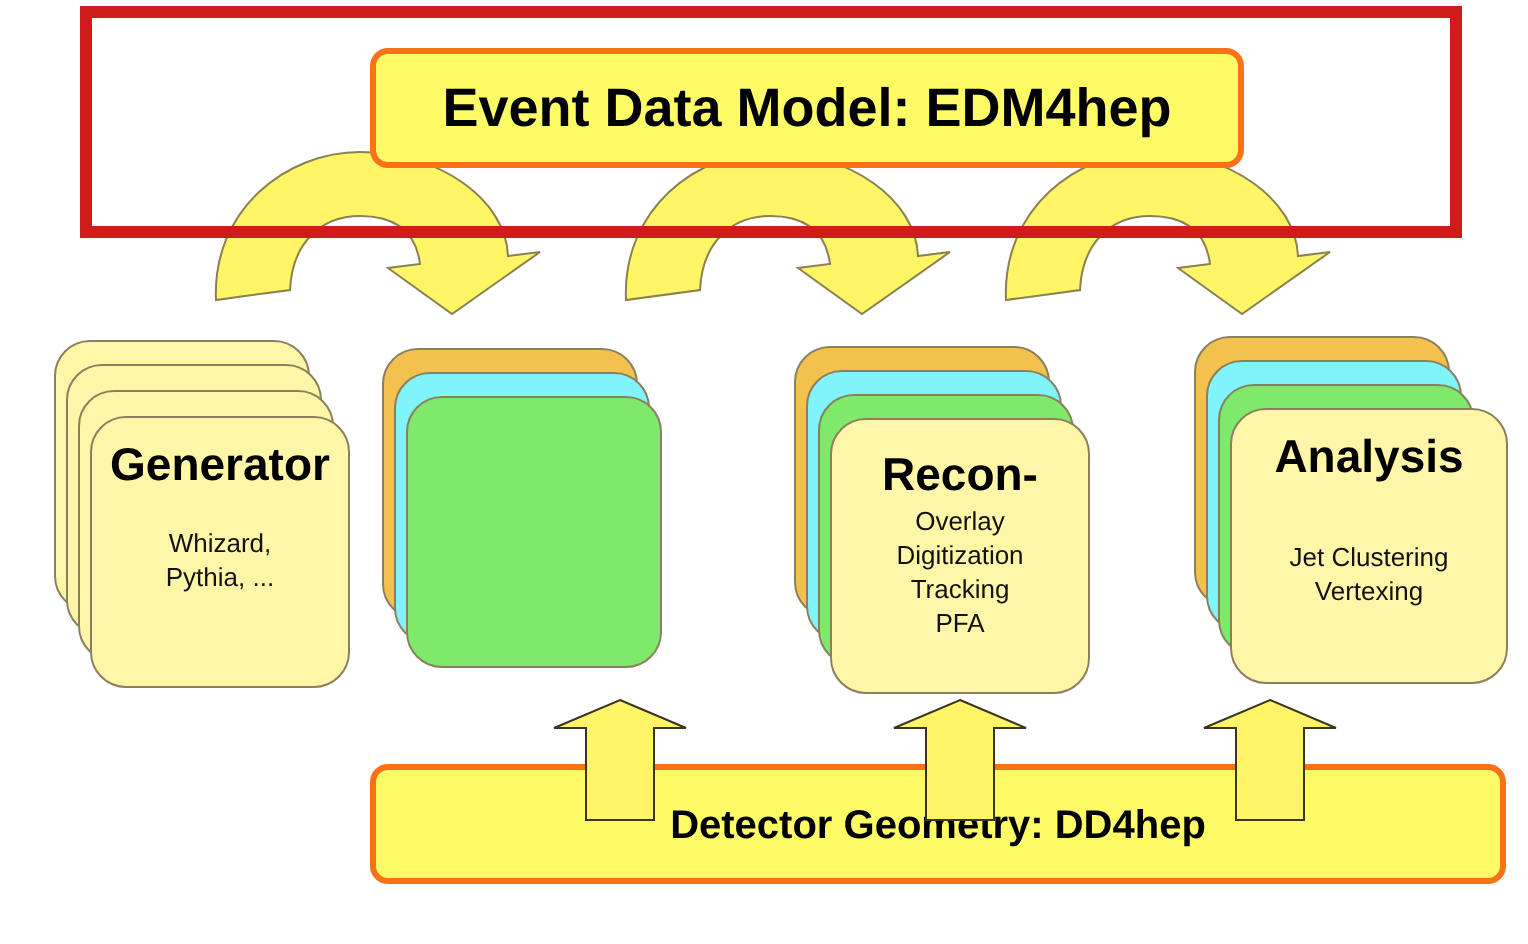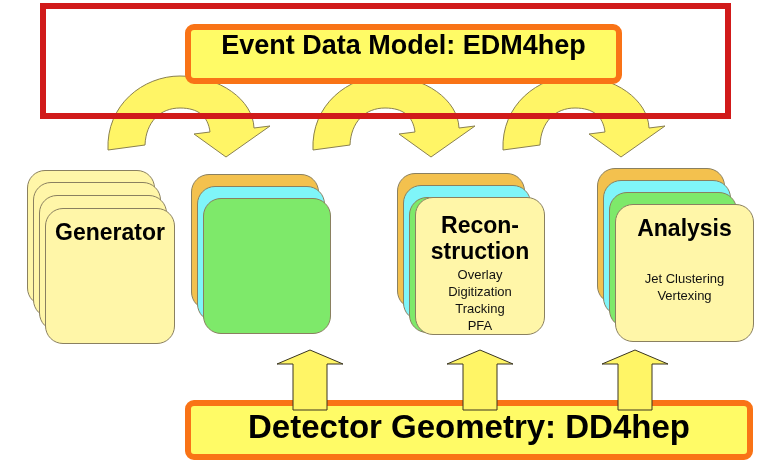--- a/index.html
+++ b/index.html
@@ -4,25 +4,25 @@
   <style>
     html, body { margin: 0; padding: 0; background: #ffffff; }
     body { width: 764px; height: 472px; position: relative; overflow: hidden;
            font-family: "Liberation Sans", "DejaVu Sans", sans-serif; }
     #stage { position: absolute; left: 0; top: 0; width: 764px; height: 472px; }
     .card { position: absolute; width: 128px; height: 136px; border: 1px solid #8a8060;
             border-radius: 18px; box-sizing: border-box; }
     .front { background: #fff6a8; display: flex; flex-direction: column; text-align: center; }
     .card-title { font-weight: bold; font-size: 23px; color: #000; line-height: 26px; margin-top: 10px; }
     .card-body { font-size: 13px; color: #111; line-height: 17px; margin-top: 14px; }
-    .banner { position: absolute; background: #fffb66; border: 6px solid #f97316; border-radius: 9px;
-              box-sizing: border-box; display: flex; align-items: flex-start; justify-content: center;
+    .banner { position: absolute; background: #fffb66; border: 3px solid #f97316; border-radius: 9px;
+              box-sizing: border-box; display: flex; align-items: center; justify-content: center;
               font-weight: bold; color: #000; }
     #top-banner { left: 185px; top: 24px; width: 437px; height: 60px; font-size: 27px; }
-    #bottom-banner { left: 185px; top: 400px; width: 568px; height: 60px; font-size: 33px; padding-top: 2px; }
+    #bottom-banner { left: 185px; top: 382px; width: 568px; height: 60px; font-size: 20px; padding-top: 2px; }
     #highlight-frame { position: absolute; left: 40px; top: 3px; width: 691px; height: 116px;
                        border: 6px solid #d11a1a; box-sizing: border-box; }
     svg { position: absolute; left: 0; top: 0; }
   </style>
 </head>
 <body>
 
 <div id="stage">
 
   <svg width="764" height="472">
@@ -35,33 +35,36 @@
 
   <div id="top-banner" class="banner">
     <span>Event Data Model: EDM4hep</span>
   </div>
 
   <div class="card" style="left:27px;top:170px;background:#fff6a8;"></div>
   <div class="card" style="left:33px;top:182px;background:#fff6a8;"></div>
   <div class="card" style="left:39px;top:195px;background:#fff6a8;"></div>
   <div class="card front" style="left:45px;top:208px;width:130px;">
     <div class="card-title">Generator</div>
+    <div class="card-body" style="margin-top:18px;">
+      <div>Whizard,</div>
+      <div>Pythia, ...</div>
+    </div>
   </div>
 
   <div class="card" style="left:191px;top:174px;background:#f3c14e;"></div>
   <div class="card" style="left:197px;top:186px;background:#7ff5f9;"></div>
   <div class="card" style="left:203px;top:198px;background:#7ee96a;"></div>
 
   <div class="card" style="left:397px;top:173px;background:#f3c14e;"></div>
   <div class="card" style="left:403px;top:185px;background:#7ff5f9;"></div>
   <div class="card" style="left:409px;top:197px;background:#7ee96a;"></div>
-  <div class="card front" style="left:415px;top:197px;width:130px;height:138px;">
+  <div class="card front" style="left:415px;top:209px;width:130px;height:138px;">
     <div class="card-title" style="margin-top:14px;">
       <div>Recon-</div>
-      <div>struction</div>
     </div>
     <div class="card-body" style="margin-top:2px;line-height:17px;">
       <div>Overlay</div>
       <div>Digitization</div>
       <div>Tracking</div>
       <div>PFA</div>
     </div>
   </div>
 
   <div class="card" style="left:597px;top:168px;background:#f3c14e;"></div>

